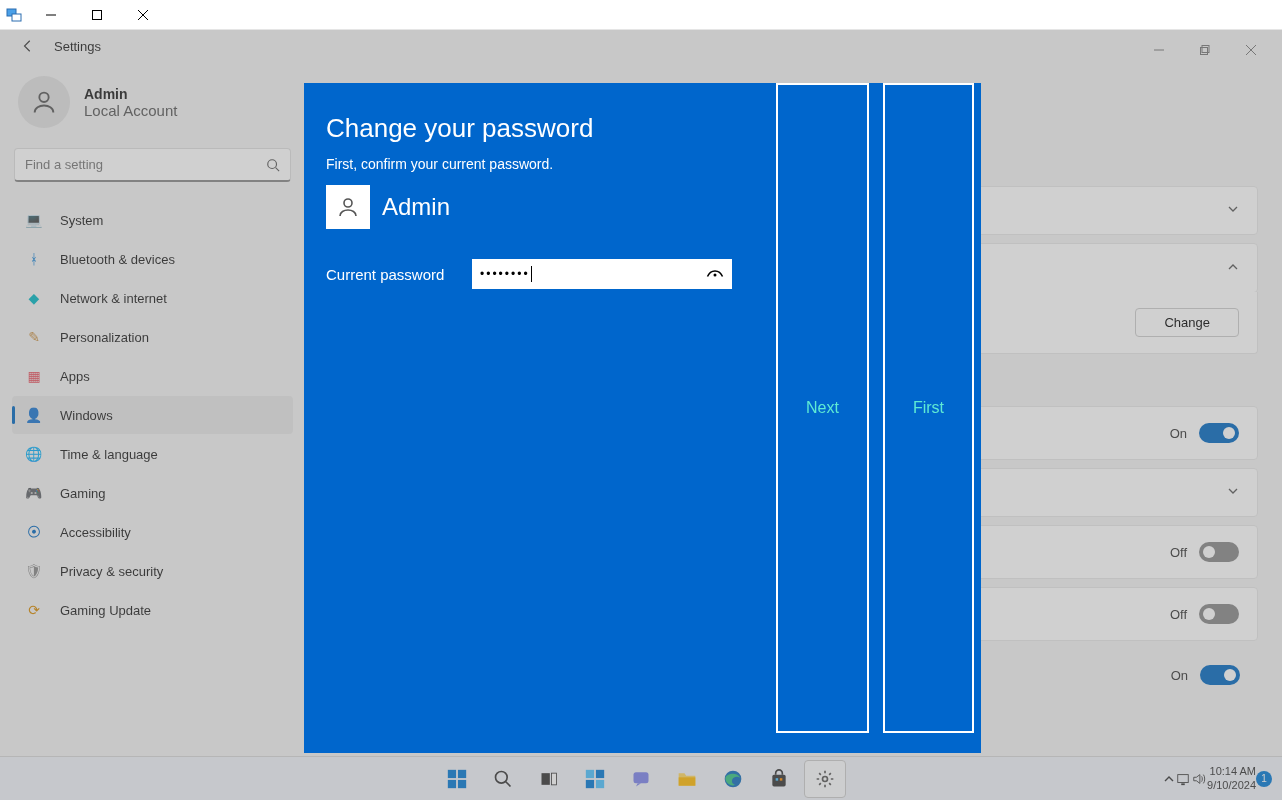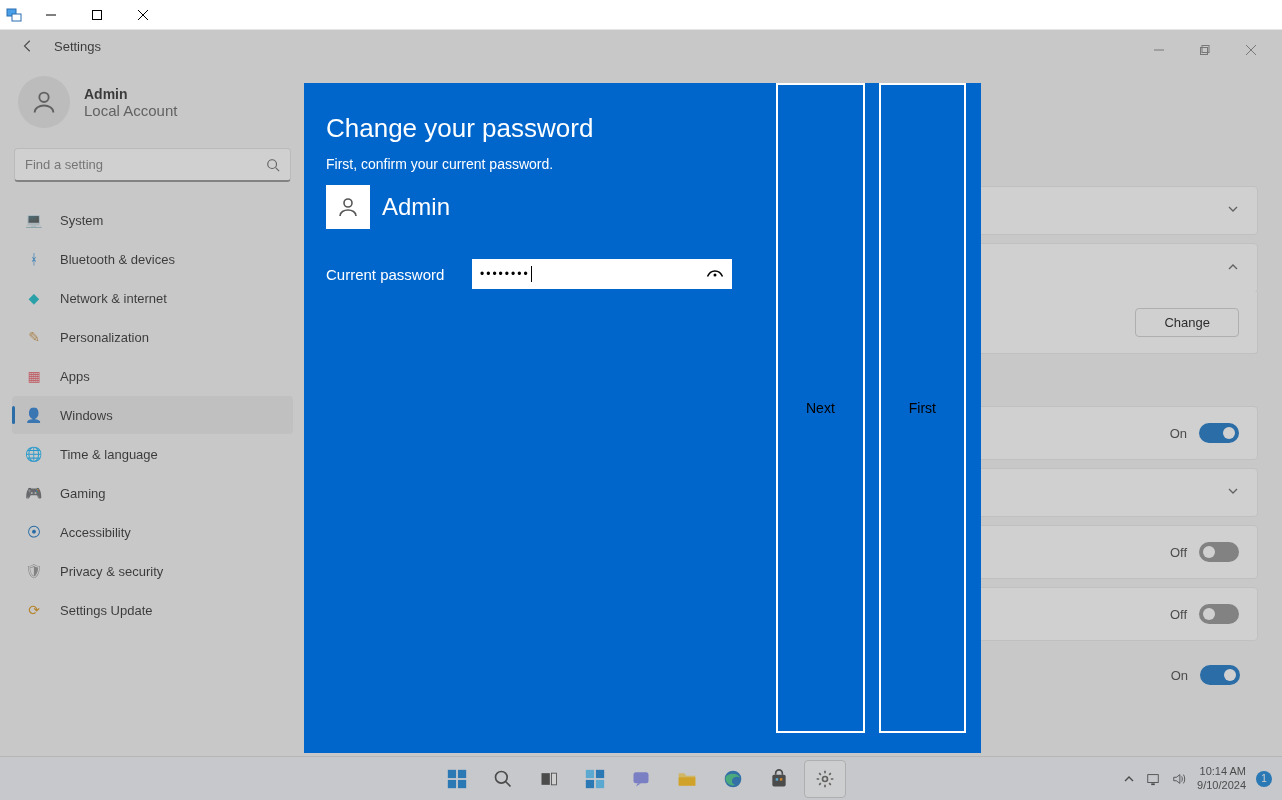--- a/index.html
+++ b/index.html
@@ -53,26 +53,26 @@
 .modal-avatar{width:44px;height:44px;background:#fff;display:flex;align-items:center;justify-content:center;margin-right:12px}
 .modal-avatar svg{width:24px;height:24px;color:#555}
 .modal-username{font-size:24px;font-weight:400}
 .field-row{display:flex;align-items:center}
 .field-label{width:146px;font-size:15px}
 .field-input{width:260px;height:30px;background:#fff;display:flex;align-items:center;padding:0 8px;position:relative}
 .field-input .dots{color:#000;font-size:12px;letter-spacing:2px}
 .field-input .cursor{width:1px;height:16px;background:#000;margin-left:1px}
 .field-input .eye{position:absolute;right:8px;color:#000}
 .modal-footer{display:flex;justify-content:flex-end;gap:14px;padding:0 22px 20px}
-.modal-btn{background:transparent;border:2px solid #fff;color:#000000;font-size:14px;padding:6px 28px}
+.modal-btn{background:transparent;border:2px solid #fff;color:#5eead4;font-size:16px;padding:6px 28px}
 .taskbar{position:absolute;bottom:0;left:0;right:0;height:44px;background:#f0f3f9;border-top:1px solid #d8d8d8;display:flex;align-items:center}
 .tb-center{position:absolute;left:50%;transform:translateX(-50%);display:flex;gap:4px;height:100%;align-items:center}
 .tb-item{width:42px;height:38px;display:flex;align-items:center;justify-content:center;border-radius:4px}
 .tb-item.active{background:rgba(255,255,255,0.7);border:1px solid #ccc}
-.tray{margin-left:auto;display:flex;align-items:center;gap:10px;padding-right:10px;font-size:11px;color:#333;height:100%}
+.tray{margin-left:auto;display:flex;align-items:center;padding-right:10px;font-size:11px;color:#333;height:100%}
 .tray-time{text-align:right;line-height:1.2}
 .tray-icon{display:flex;align-items:center;justify-content:center}
 .notif-badge{width:16px;height:16px;background:#0078d4;border-radius:50%;color:#fff;font-size:10px;display:flex;align-items:center;justify-content:center}
 </style>
 </head>
 <body>
 
 <div class="outer-titlebar">
   <span class="tb-icon">
     <svg viewBox="0 0 16 16">
@@ -193,21 +193,21 @@
           <div class="nav-item">
             <span class="nicon" style="color:#0067c0">⦿</span>
             <span>Accessibility</span>
           </div>
           <div class="nav-item">
             <span class="nicon" style="color:#888">🛡</span>
             <span>Privacy &amp; security</span>
           </div>
           <div class="nav-item">
             <span class="nicon" style="color:#d88a00">⟳</span>
-            <span>Settings Update</span>
+            <span>Gaming Update</span>
           </div>
         </div>
     </div>
 
     <div class="main-col" style="padding-top:126px">
       <div class="card">
         <span></span>
         <span class="chev"><svg width="12" height="12" viewBox="0 0 12 12">
               <path d="M2 4l4 4 4-4" fill="none" stroke="currentColor" stroke-width="1.3"></path>
             </svg></span>

